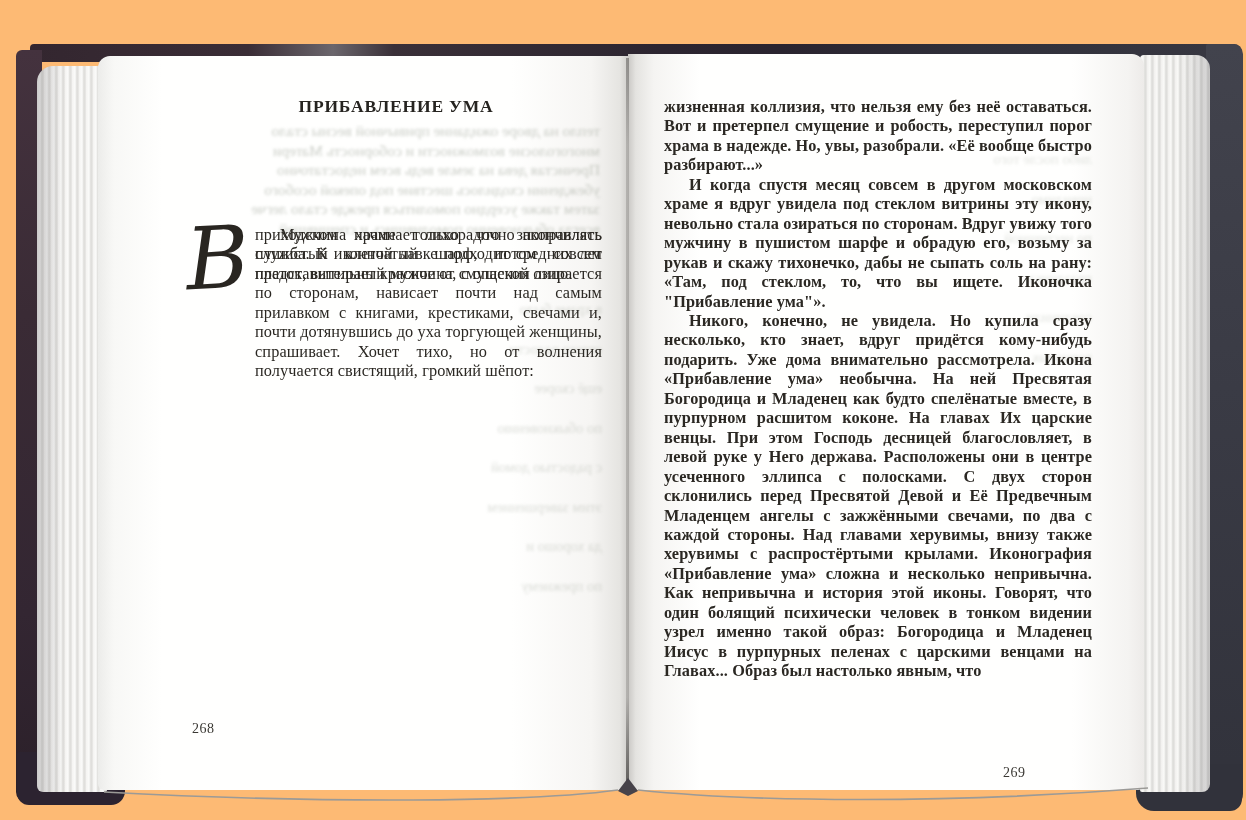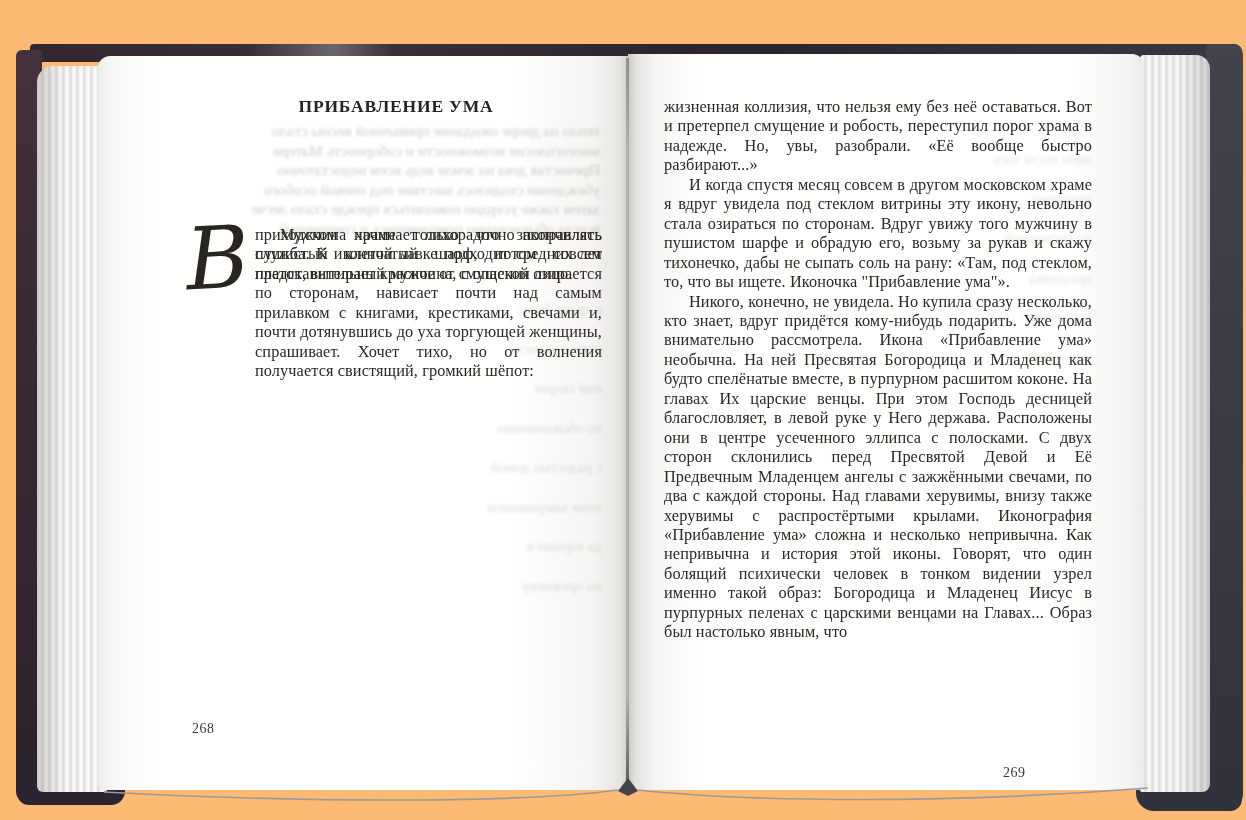--- a/index.html
+++ b/index.html
@@ -48,21 +48,21 @@
 
   .bottom-edge-svg{left:90px;top:774px;width:1070px;height:40px;}
 
   
   .text-col{color:#2b2823;font-size:16.3px;line-height:19.45px;letter-spacing:.1px;}
   .text-col p{position:static;margin:0;text-align:justify;}
   .p-indent{text-indent:25px;}
   .heading{left:190px;top:96px;width:412px;text-align:center;font-weight:bold;
      font-size:17.5px;letter-spacing:.8px;color:#262420;}
   .body-left{left:190px;top:225px;width:412px;}
-  .body-right{left:664px;top:97px;width:428px;}
+  .body-right{left:664px;top:97px;width:428px;font-weight:bold;}
   .dropcap{position:static;float:left;font-family:"DejaVu Serif",serif;font-style:italic;
      font-weight:400;font-size:86px;line-height:60px;height:60px;width:60px;
      margin:3px 9px 0 -4px;transform:rotate(-3deg);color:#292621;}
   .pagenum{font-size:14px;color:#3a3833;letter-spacing:.5px;}
   .pagenum-left{left:192px;top:721px;}
   .pagenum-right{left:1003px;top:765px;width:64px;text-align:left;}
 
   
   .ghost{transform:scaleX(-1);filter:blur(1.4px);color:#9aa094;pointer-events:none;
      font-size:15.5px;line-height:19.5px;text-align:justify;}

